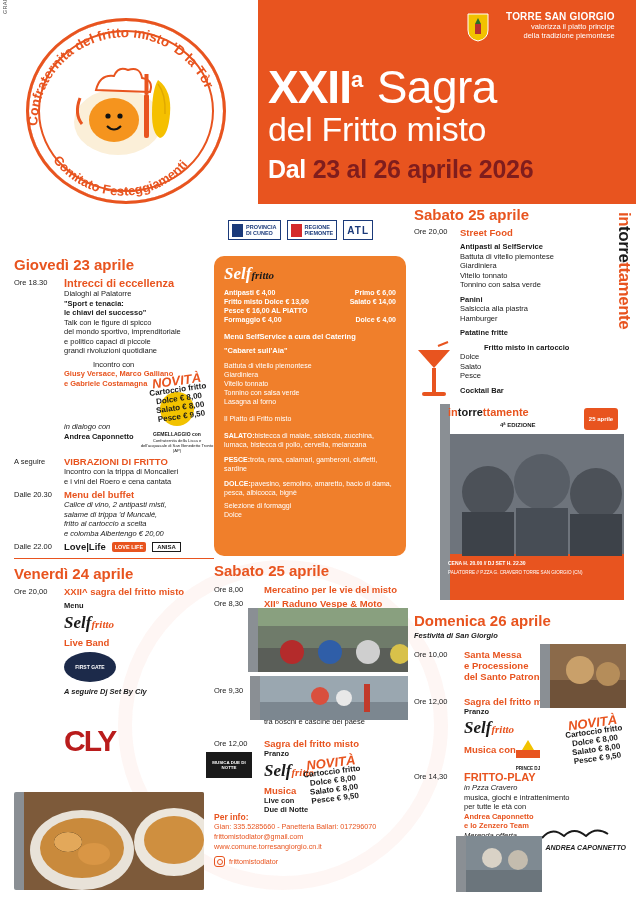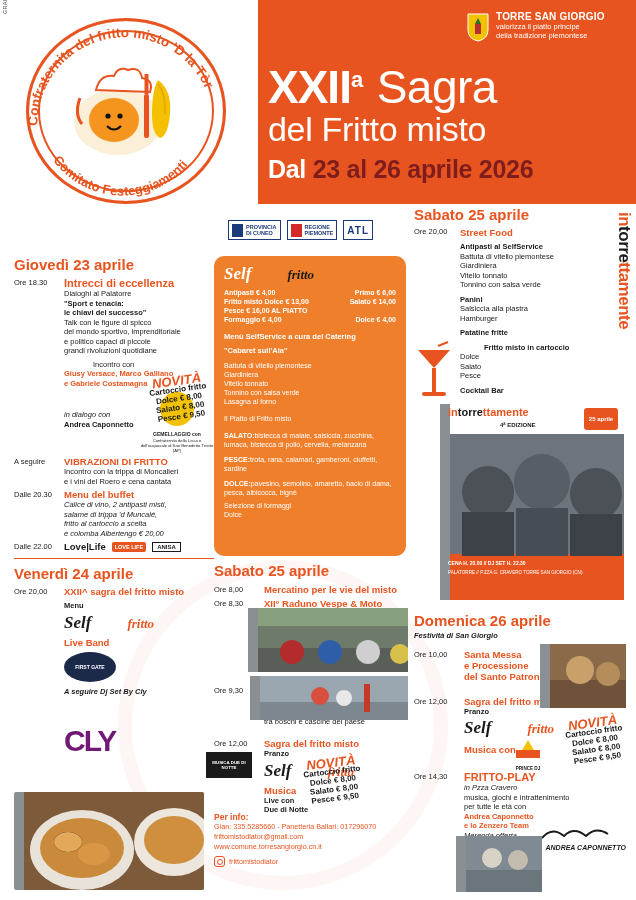--- a/index.html
+++ b/index.html
@@ -77,21 +77,21 @@
     display: inline-block; margin-left: 10px;
   }
   .t-line2 { font-size: 34px; color: #ffffff; margin-top: -4px; letter-spacing: -0.3px; }
   .t-dal {
     margin-top: 6px; font-size: 25px; font-weight: bold; color: #ffffff;
     letter-spacing: -0.3px;
   }
   .t-dal .num { color: #7f1d1d; }
 
   
-  .crest-wrap { position: absolute; left: 466px; top: 12px; width: 166px; display: flex; gap: 6px; }
+  .crest-wrap { position: absolute; left: 466px; top: 12px; width: 166px; display: flex; gap: 16px; text-align: right; }
   .crest { width: 24px; height: 30px; flex: 0 0 24px; }
   .crest-txt { font-size: 7.5px; line-height: 9.5px; color: #ffffff; }
   .crest-txt .big { font-size: 10px; font-weight: bold; letter-spacing: .2px; }
 
   
   .sponsors { position: absolute; left: 228px; top: 218px; width: 190px; height: 24px; display: flex; gap: 6px; align-items: center; }
   .sp-box { height: 20px; border: 1px solid #1b3a7a; display: flex; align-items: center; gap: 3px; padding: 0 3px; background: #fff; }
   .sp-box .sq { width: 11px; height: 13px; background: #1b3a7a; }
   .sp-box .sq.red { background: #d42a2a; }
   .sp-txt { font-size: 5.5px; line-height: 6px; color: #1b3a7a; font-weight: bold; }
@@ -109,21 +109,21 @@
 
   .row { display: flex; gap: 6px; margin-bottom: 3px; }
   .row .lbl { width: 44px; flex: 0 0 44px; text-align: left; font-size: 7.5px; padding-top: 1px; color:#222; }
   .row .body { flex: 1; }
 
   hr.sep { border: 0; border-top: 1px solid #E8541F; margin: 6px 0; }
 
   
   .selfritto { display: inline-block; font-size: 0; }
   .selfritto .a { font-family: "Liberation Serif", serif; font-style: italic; font-size: 17px; color: #1a1a1a; font-weight: bold; }
-  .selfritto .b { font-family: "Liberation Serif", serif; font-style: italic; font-size: 13px; color: #E8541F; font-weight: bold; margin-left: 36px; }
+  .selfritto .b { font-family: "Liberation Serif", serif; font-style: italic; font-size: 11px; color: #E8541F; font-weight: bold; }
 
   
   .panel {
     position: absolute; left: 214px; top: 256px; width: 192px; height: 300px;
     background: #F07F2B; border-radius: 10px; color: #fff; padding: 8px 10px;
   }
   .panel .p-line { font-size: 7px; line-height: 9px; }
   .panel b { font-weight: bold; }
   .panel .p-head { font-size: 7.5px; font-weight: bold; margin-top: 5px; }
 
@@ -261,21 +261,21 @@
         <div class="txt">Dialoghi al Palatorre</div>
         <div class="txt bold">"Sport e tenacia:</div>
         <div class="txt bold">le chiavi del successo"</div>
         <div class="txt">Talk con le figure di spicco</div>
         <div class="txt">del mondo sportivo, imprenditoriale</div>
         <div class="txt">e politico capaci di piccole</div>
         <div class="txt">grandi rivoluzioni quotidiane</div>
         <div class="txt" style="margin-top:4px;padding-left:29px;">Incontro con</div>
         <div class="txt bold orange">Giusy Versace, Marco Galliano</div>
         <div class="txt bold orange">e Gabriele Costamagna</div>
-        <div style="display:flex;margin-top:4px;align-items:flex-start;">
+        <div style="display:flex;margin-top:4px;align-items:center;">
           <div style="flex:1">
             <div class="txt txt-i" style="margin-top:18px;">in dialogo con</div>
             <div class="txt bold">Andrea Caponnetto</div>
           </div>
           <div style="width:74px;text-align:center;">
             <div style="display:inline-block;width:34px;height:34px;border-radius:50%;background:#F2C200;"></div>
             <div class="small-cap bold" style="font-size:5px;">GEMELLAGGIO con</div>
             <div class="small-cap" style="font-size:4.2px;line-height:5px;">Confraternita della Lisca e dell'acquasale di San Benedetto Tronto (AP)</div>
           </div>
         </div>
@@ -321,21 +321,21 @@
         <div class="txt bold" style="margin-top:4px;">Menu</div>
         <div class="selfritto" style="margin-top:2px;">
           <span class="a">Self</span><span class="b">fritto</span>
         </div>
         <div class="ev-t" style="margin-top:4px;">Live Band</div>
         <div style="margin-top:4px;width:52px;height:30px;border-radius:50%;background:#1c2a4a;color:#fff;font-size:5px;font-weight:bold;display:flex;align-items:center;justify-content:center;text-align:center;line-height:6px;">FIRST GATE</div>
         <div class="txt bold ital" style="margin-top:5px;">A seguire Dj Set By Cly</div>
       </div>
     </div>
 
-    <div style="position:absolute;left:50px;top:468px;font-size:30px;font-weight:bold;color:#701a75;letter-spacing:-2px;">CLY</div>
+    <div style="position:absolute;left:50px;top:468px;font-size:30px;font-weight:bold;color:#b91c1c;letter-spacing:-2px;">CLY</div>
 
     <div class="burst" style="left:128px;top:120px;width:74px;transform:rotate(-8deg);">
       <div class="nov">NOVITÀ</div>
       <div class="ln">Cartoccio fritto</div>
       <div class="ln">Dolce € 8,00</div>
       <div class="ln">Salato € 8,00</div>
       <div class="ln">Pesce € 9,50</div>
     </div>
   </div>
 

